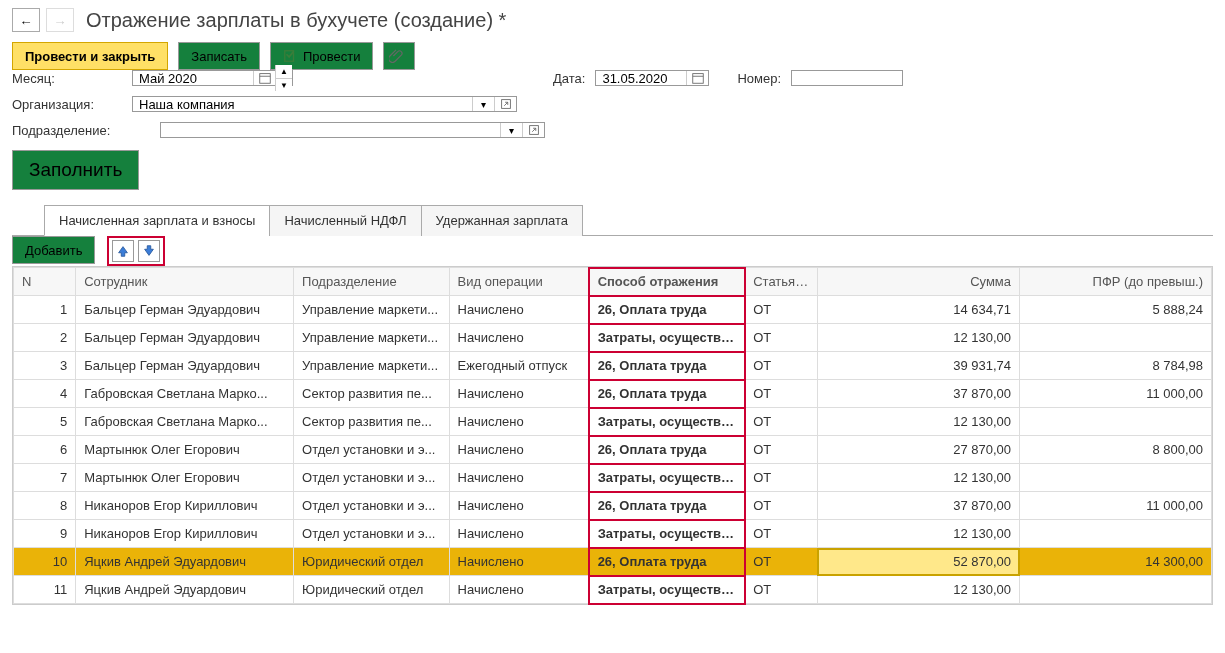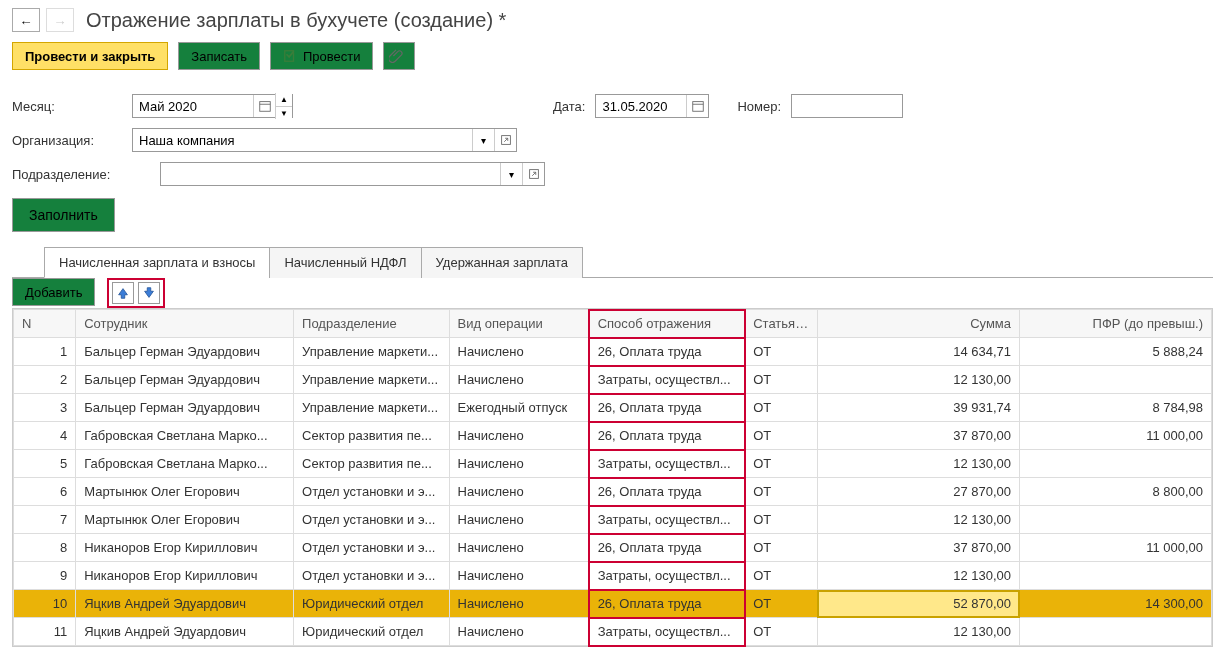--- a/index.html
+++ b/index.html
@@ -1,27 +1,27 @@
 <!DOCTYPE html>
 <html><head>
 <meta charset="utf-8">
 <style>
 * { box-sizing: border-box; margin: 0; padding: 0; }
 body { font-family: Arial, sans-serif; font-size: 13px; color: #333; background: #fff; padding: 8px 12px; }
 .nav-row { display: flex; align-items: center; gap: 6px; margin-bottom: 10px; }
 .nav-btn { width: 28px; height: 24px; border: 1px solid #aaa; background: #fff; display: flex; align-items: center; justify-content: center; cursor: pointer; }
 .nav-btn.disabled { color: #ccc; border-color: #ddd; cursor: default; }
 .page-title { font-size: 20px; color: #444; margin-left: 6px; }
-.cmd-row { display: flex; align-items: center; gap: 10px; margin-bottom: 24px; }
+.cmd-row { display: flex; align-items: center; gap: 10px; margin-bottom: 0; }
 .btn { border: 1px solid #999; background: #15803d; padding: 5px 12px; font-size: 13px; cursor: pointer; display: flex; align-items: center; gap: 6px; height: 28px; }
 .btn-primary { background: #ffe066; border-color: #d4a600; font-weight: bold; }
-.btn-big { padding: 8px 16px; font-size: 14px; height: auto; }
+.btn-big { padding: 8px 16px; font-size: 19px; height: auto; }
 .form-row { display: flex; align-items: center; gap: 10px; margin-bottom: 10px; }
 .form-label { width: 110px; color: #333; }
-.input-wrap { display: flex; align-items: center; border: 1px solid #999; height: 24px; }
+.input-wrap { display: flex; align-items: center; border: 1px solid #999; height: 16px; }
 .input-wrap input { border: none; outline: none; padding: 3px 6px; height: 100%; font-size: 13px; }
 .input-btn { border: none; border-left: 1px solid #ccc; background: #fff; height: 100%; width: 22px; cursor: pointer; display: flex; align-items: center; justify-content: center; font-size: 10px; }
 .input-btn-narrow { width: 16px; }
 .gap-medium { width: 240px; }
 .tabs { display: flex; border-bottom: 1px solid #aaa; margin-top: 14px; padding-left: 32px; }
 .tab { padding: 7px 14px; border: 1px solid #aaa; border-bottom: none; background: #f5f5f5; cursor: pointer; position: relative; top: 1px; margin-right: -1px; }
 .tab.active { background: #fff; border-bottom: 1px solid #fff; }
 .tab-toolbar { display: flex; align-items: flex-start; gap: 12px; margin: 0 0; }
 .arrow-box { display: flex; border: 2px solid #c03; padding: 2px 3px; gap: 4px; }
 .arrow-btn { width: 22px; height: 22px; border: 1px solid #999; background: #fff; display: flex; align-items: center; justify-content: center; cursor: pointer; }
@@ -33,21 +33,21 @@
 .col-n { width: 60px; }
 .col-emp { width: 210px; max-width: 210px; }
 .col-dep { width: 150px; max-width: 150px; }
 .col-op { width: 135px; max-width: 135px; }
 .col-way { width: 150px; max-width: 150px; }
 .col-art { width: 70px; max-width: 70px; }
 .col-sum { width: 195px; }
 .col-pfr { width: 185px; }
 .row-sel td { background: #eab308; }
 .cell-sel { outline: 2px solid #c9a200; outline-offset: -2px; background: #ffe88a !important; }
-.highlight-col { outline: 2px solid #c03; outline-offset: -1px; }
+.highlight-col { outline: 2px solid #c03; outline-offset: -1px; font-weight: bold; }
 .svg-icon { width: 14px; height: 14px; }
 </style>
 </head>
 <body>
 
 <div class="nav-row">
   <button class="nav-btn">←</button>
   <button class="nav-btn disabled">→</button>
   <div class="page-title">Отражение зарплаты в бухучете (создание) *</div>
 </div>

